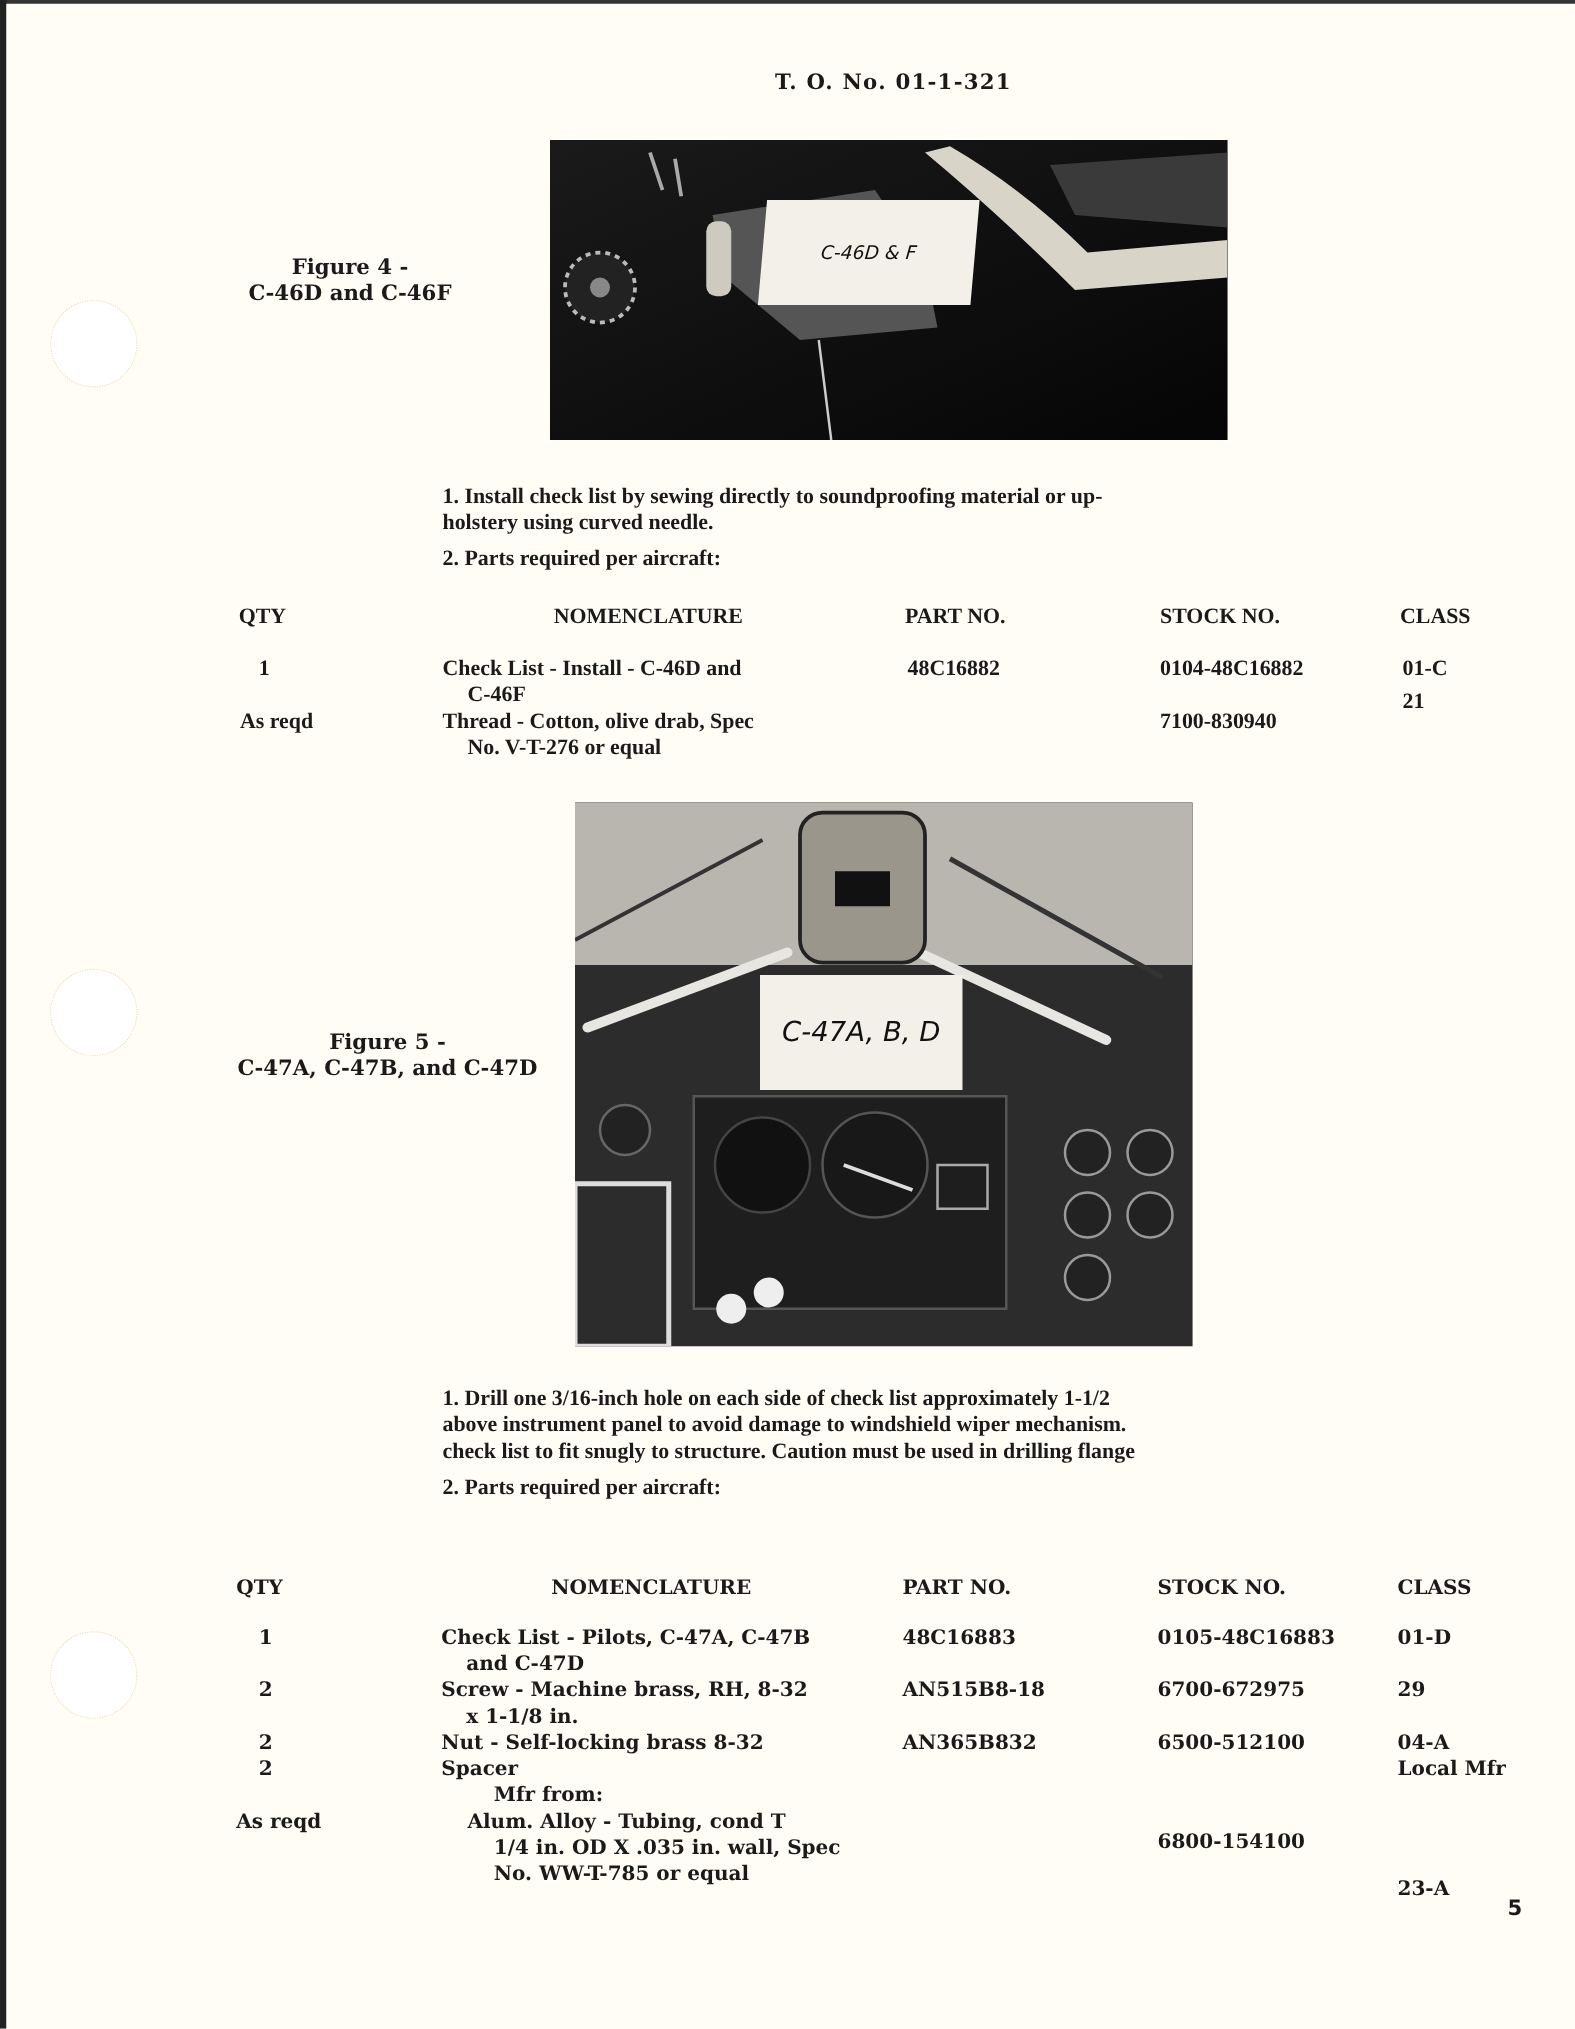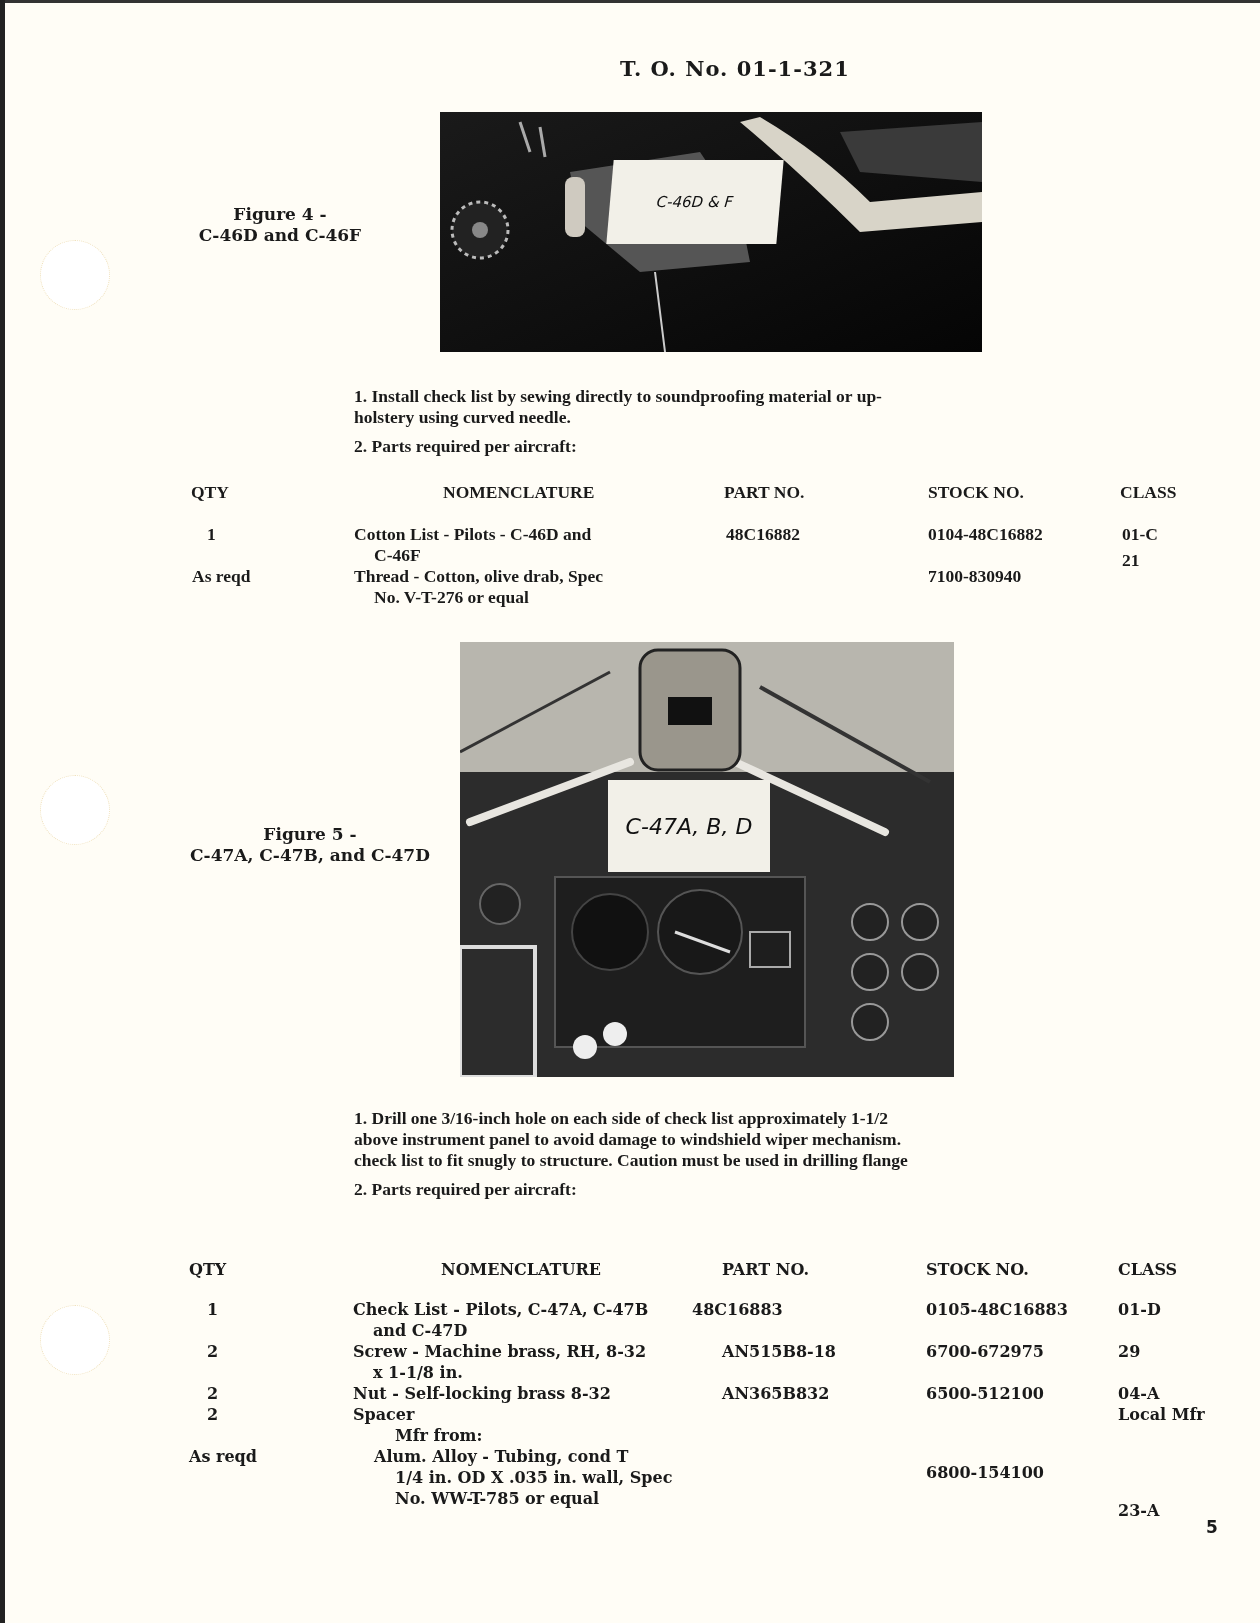--- a/index.html
+++ b/index.html
@@ -6,21 +6,21 @@
   body {
     width:1260px; height:1623px; position:relative; overflow:hidden;
     background:#fffdf6;
     font-family:"DejaVu Serif", "Liberation Serif", serif;
     color:#1a1a1a;
   }
   .edge-left { position:absolute; left:0; top:0; width:5px; height:1623px; background:#222; }
   .edge-top { position:absolute; left:0; top:0; width:1260px; height:3px; background:#333; }
   .punch { position:absolute; left:40px; width:68px; height:68px; border-radius:50%; background:#ffffff; border:1px dotted #f0e0b8; }
   .abs { position:absolute; }
-  .header { left:620px; top:56px; font-size:21px; font-weight:bold; letter-spacing:1px; }
+  .header { left:620px; top:56px; font-size:17px; font-weight:bold; letter-spacing:1px; }
   .fig-caption { font-size:17px; font-weight:bold; text-align:center; line-height:21px; }
   .photo { position:absolute; overflow:hidden; }
   .photo1 { left:440px; top:112px; width:542px; height:240px; background:#0e0e0e; }
   .photo2 { left:460px; top:642px; width:494px; height:435px; background:#2a2a2a; }
   .label-card { position:absolute; background:#f2f0e8; display:flex; align-items:center; justify-content:center; font-family:"DejaVu Sans", sans-serif; font-style:italic; color:#111; }
   .para { font-family:"Liberation Serif", serif; font-weight:bold; font-size:17.5px; line-height:21px; }
   .tbl-head, .tbl-cell { position:absolute; font-size:17px; white-space:nowrap; }
   .tbl-head { font-family:"Liberation Serif", serif; }
   .t1 { font-family:"Liberation Serif", serif; font-weight:bold; font-size:17.5px; line-height:21px; }
   .t2 { font-family:"DejaVu Serif", serif; font-weight:bold; font-size:16px; line-height:21px; }
@@ -71,21 +71,21 @@
 </div>
 
 <div>
   <div class="tbl-head t1" style="left:191px; top:482px;">QTY</div>
   <div class="tbl-head t1" style="left:443px; top:482px;">NOMENCLATURE</div>
   <div class="tbl-head t1" style="left:724px; top:482px;">PART NO.</div>
   <div class="tbl-head t1" style="left:928px; top:482px;">STOCK NO.</div>
   <div class="tbl-head t1" style="left:1120px; top:482px;">CLASS</div>
 
   <div class="tbl-cell t1" style="left:207px; top:524px;">1</div>
-  <div class="tbl-cell t1" style="left:354px; top:524px;">Cotton List - Pilots - C-46D and</div>
+  <div class="tbl-cell t1" style="left:354px; top:524px;">Check List - Install - C-46D and</div>
   <div class="tbl-cell t1" style="left:374px; top:545px;">C-46F</div>
   <div class="tbl-cell t1" style="left:726px; top:524px;">48C16882</div>
   <div class="tbl-cell t1" style="left:928px; top:524px;">0104-48C16882</div>
   <div class="tbl-cell t1" style="left:1122px; top:524px;">01-C</div>
 
   <div class="tbl-cell t1" style="left:192px; top:566px;">As reqd</div>
   <div class="tbl-cell t1" style="left:354px; top:566px;">Thread - Cotton, olive drab, Spec</div>
   <div class="tbl-cell t1" style="left:374px; top:587px;">No. V-T-276 or equal</div>
   <div class="tbl-cell t1" style="left:928px; top:566px;">7100-830940</div>
   <div class="tbl-cell t1" style="left:1122px; top:550px;">21</div>
@@ -134,21 +134,21 @@
 <div>
   <div class="tbl-head t2" style="left:189px; top:1259px;">QTY</div>
   <div class="tbl-head t2" style="left:441px; top:1259px;">NOMENCLATURE</div>
   <div class="tbl-head t2" style="left:722px; top:1259px;">PART NO.</div>
   <div class="tbl-head t2" style="left:926px; top:1259px;">STOCK NO.</div>
   <div class="tbl-head t2" style="left:1118px; top:1259px;">CLASS</div>
 
   <div class="tbl-cell t2" style="left:207px; top:1299px;">1</div>
   <div class="tbl-cell t2" style="left:353px; top:1299px;">Check List - Pilots, C-47A, C-47B</div>
   <div class="tbl-cell t2" style="left:373px; top:1320px;">and C-47D</div>
-  <div class="tbl-cell t2" style="left:692px; top:1299px;text-align:right;">48C16883</div>
+  <div class="tbl-cell t2" style="left:722px; top:1299px;text-align:right;">48C16883</div>
   <div class="tbl-cell t2" style="left:926px; top:1299px;">0105-48C16883</div>
   <div class="tbl-cell t2" style="left:1118px; top:1299px;">01-D</div>
 
   <div class="tbl-cell t2" style="left:207px; top:1341px;">2</div>
   <div class="tbl-cell t2" style="left:353px; top:1341px;">Screw - Machine brass, RH, 8-32</div>
   <div class="tbl-cell t2" style="left:373px; top:1362px;">x 1-1/8 in.</div>
   <div class="tbl-cell t2" style="left:722px; top:1341px;">AN515B8-18</div>
   <div class="tbl-cell t2" style="left:926px; top:1341px;">6700-672975</div>
   <div class="tbl-cell t2" style="left:1118px; top:1341px;">29</div>
 

